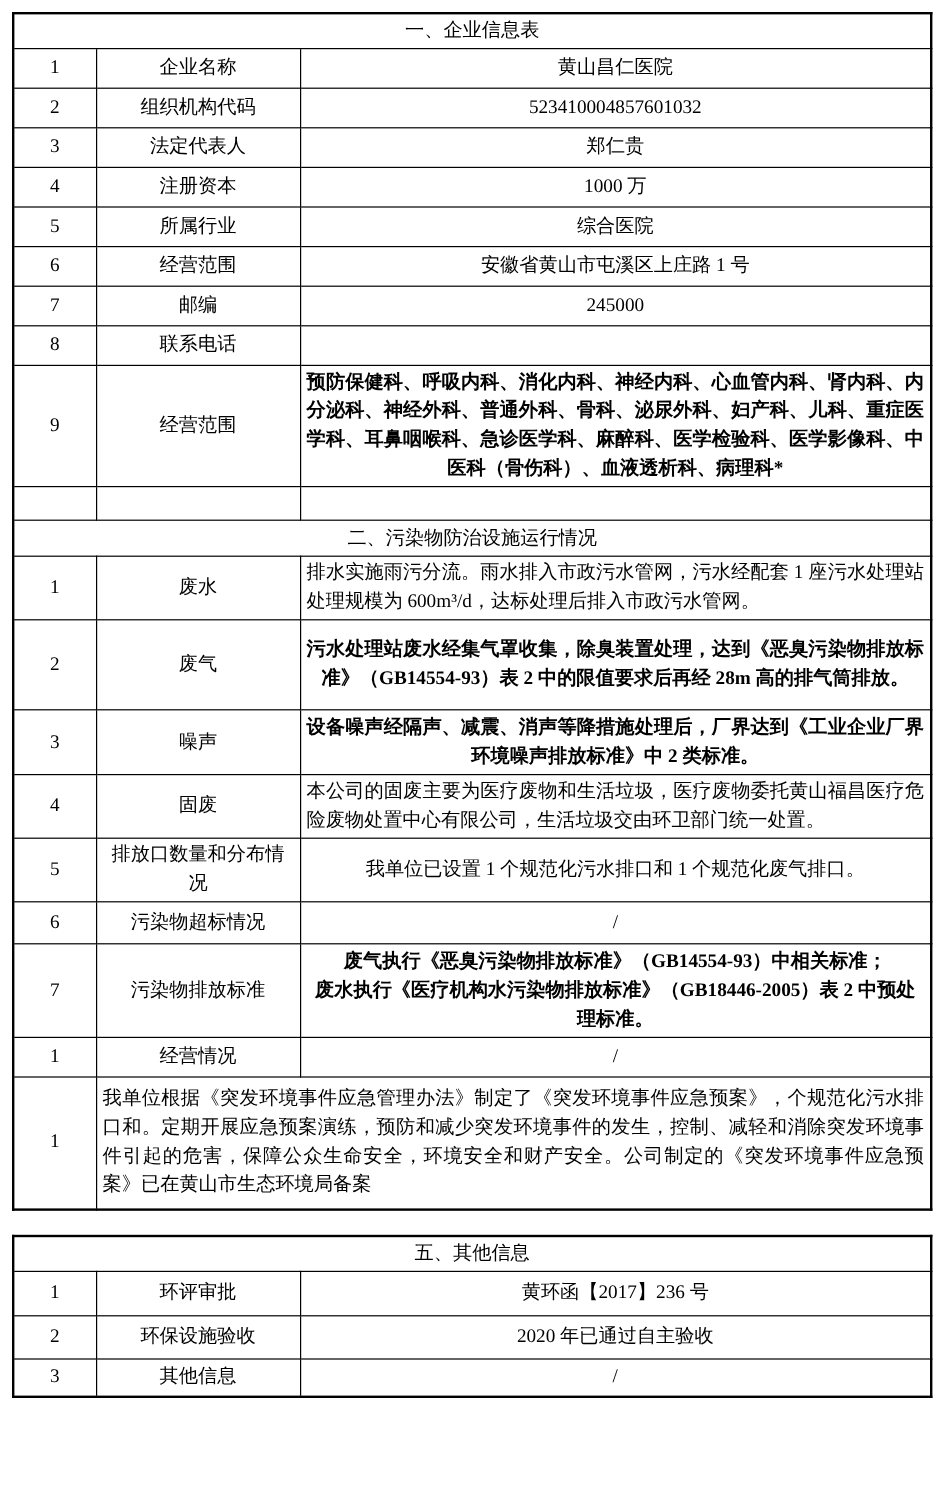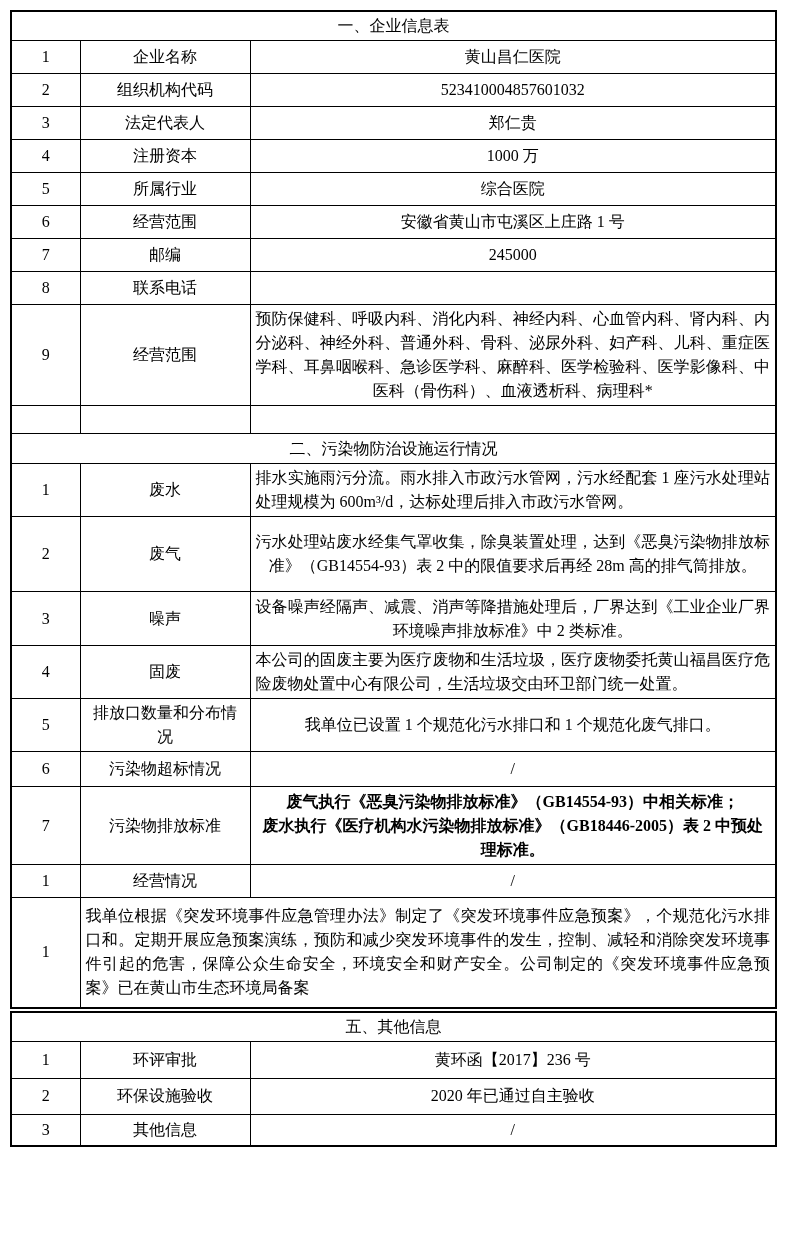--- a/index.html
+++ b/index.html
@@ -27,24 +27,24 @@
   table.tbl td {
     border: 1px solid #000000;
     font-size: 16px;
     line-height: 24px;
     padding: 2px 5px;
     vertical-align: middle;
     word-break: break-all;
   }
   .tc  { text-align: center; }                                   
   .jl  { text-align: justify; }                                  
-  .jfc { text-align: justify; text-align-last: center; }         
+  .jfc { text-align: justify; text-align-last: center; font-weight: bold; }         
   .jc  { text-align: center; white-space: pre-line; font-weight: bold; }            
   .title-row td { padding: 2px 4px; }
-  .tbl-other { margin-top: 2px; }
+  .tbl-other { margin-top: 20px; }
 </style>
 </head>
 <body>
 
 <div class="page">
 
   <table class="tbl tbl-main">
     <colgroup>
       <col style="width:69px">
       <col style="width:170px">

